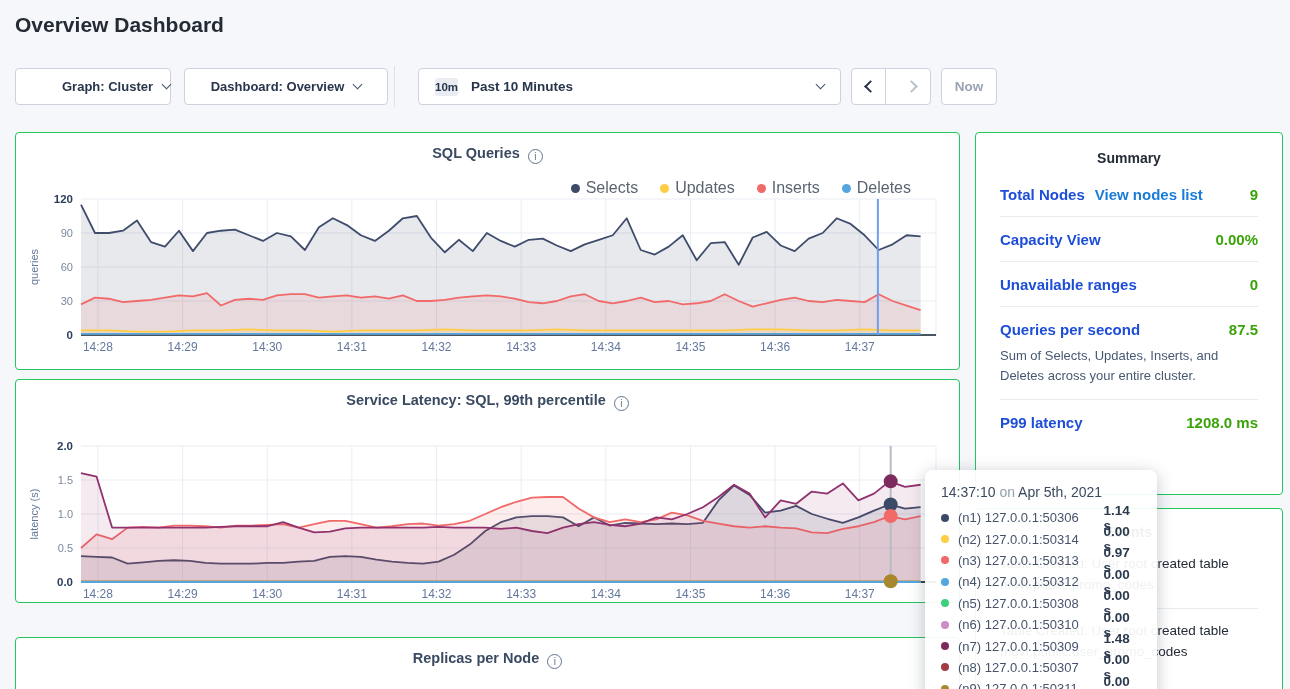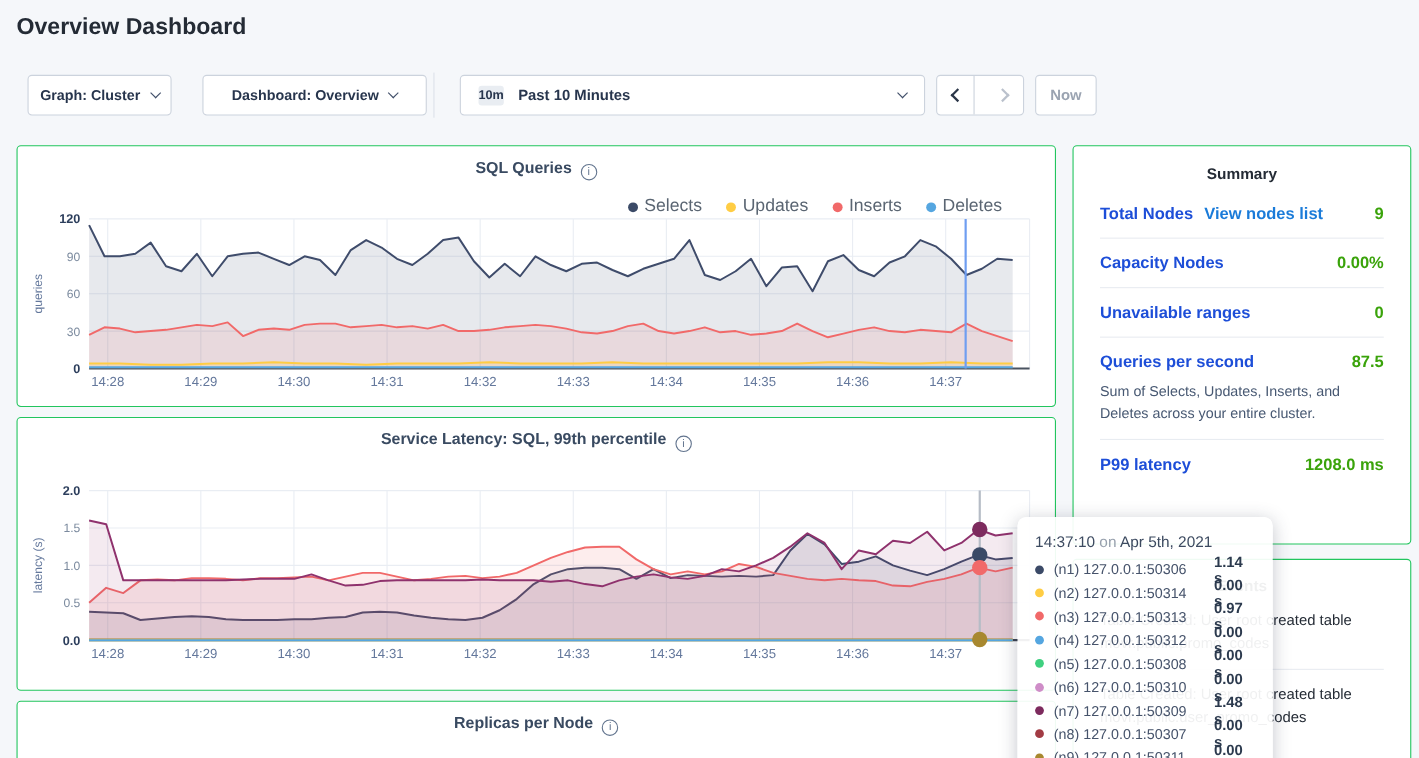--- a/index.html
+++ b/index.html
@@ -4,39 +4,39 @@
 <style>
   * { margin:0; padding:0; box-sizing:border-box; }
   html,body { width:1290px; height:689px; overflow:hidden; }
   body { position:relative; background:#f5f7fa; font-family:"Liberation Sans",sans-serif; color:#242b35; }
 
   .page-title { position:absolute; left:15px; top:13px; font-size:21px; font-weight:600; color:#242b35; }
 
   
   .btn { position:absolute; top:68px; height:37px; background:#fff; border:1px solid #ccd3dd; border-radius:4px;
          display:flex; align-items:center; justify-content:center; gap:10px; font-size:13px; font-weight:bold; color:#27354d; cursor:pointer; }
-  .dd-graph { left:25px; width:131px; }
+  .dd-graph { left:15px; width:156px;justify-content:flex-end; }
   .dd-dash  { left:184px; width:204px; }
   .chev-down { width:7px; height:7px; border-right:1.6px solid #42506a; border-bottom:1.6px solid #42506a; transform:rotate(45deg); margin-top:-4px; }
   .vdiv { position:absolute; left:394px; top:66px; width:1px; height:41px; background:#dde2e9; }
   .time-sel { left:418px; width:423px; justify-content:flex-start; padding:0 16px; gap:0; }
   .time-badge { background:#e9edf2; border-radius:3px; padding:3px 0; font-size:11.5px; font-weight:bold; color:#27354d; }
   .time-label { margin-left:13px; font-size:13.5px; }
   .time-sel .chev-down { margin-left:auto; }
   .arrow-group { left:851px; width:80px; padding:0; }
   .arrow-cell { width:40px; height:100%; display:flex; align-items:center; justify-content:center; }
   .arrow-cell:first-child { border-right:1px solid #ccd3dd; }
   .chev-left  { width:9px; height:9px; border-left:2.5px solid #2b3648; border-bottom:2.5px solid #2b3648; transform:rotate(45deg); margin-left:3px; }
   .chev-right { width:9px; height:9px; border-right:2.5px solid #bac1cc; border-bottom:2.5px solid #bac1cc; transform:rotate(-45deg); margin-right:3px; }
   .btn-now { left:941px; width:56px; color:#9aa3b1; font-size:13.5px; cursor:default; }
 
   
   .panel { position:absolute; background:#fff; border:1px solid #22c55e; border-radius:4px; }
   #p-sql { left:15px; top:132px; width:945px; height:238px; }
-  #p-lat { left:15px; top:379px; width:945px; height:249px; }
+  #p-lat { left:15px; top:379px; width:945px; height:224px; }
   #p-rep { left:15px; top:637px; width:945px; height:80px; }
   #p-sum { left:975px; top:132px; width:308px; height:363px; }
   #p-evt { left:975px; top:508px; width:308px; height:205px; }
 
   .chart-title { position:absolute; top:12px; left:0; width:100%; text-align:center; font-size:14.5px; font-weight:bold; color:#394a61; }
   .info-icon { display:inline-block; width:15px; height:15px; border:1px solid #62748e; border-radius:50%; color:#62748e;
                font-size:10px; font-weight:normal; line-height:14px; text-align:center; margin-left:8px; vertical-align:-2px; cursor:pointer; }
   .legend { position:absolute; top:46px; right:48px; display:flex; gap:22px; }
   .legend-item { display:flex; align-items:center; gap:6px; font-size:16px; color:#5a6572; cursor:pointer; }
   .legend-dot { width:9px; height:9px; border-radius:50%; }
@@ -224,21 +224,21 @@
   <div class="sum-body">
     <div class="sum-row">
       <div class="sum-head">
         <span class="sum-label">Total Nodes</span>
         <span class="sum-link">View nodes list</span>
         <span class="sum-value">9</span>
       </div>
     </div>
     <div class="sum-row">
       <div class="sum-head">
-        <span class="sum-label">Capacity Nodes</span>
+        <span class="sum-label">Capacity View</span>
         <span class="sum-value">0.00%</span>
       </div>
     </div>
     <div class="sum-row">
       <div class="sum-head">
         <span class="sum-label">Unavailable ranges</span>
         <span class="sum-value">0</span>
       </div>
     </div>
     <div class="sum-row">

